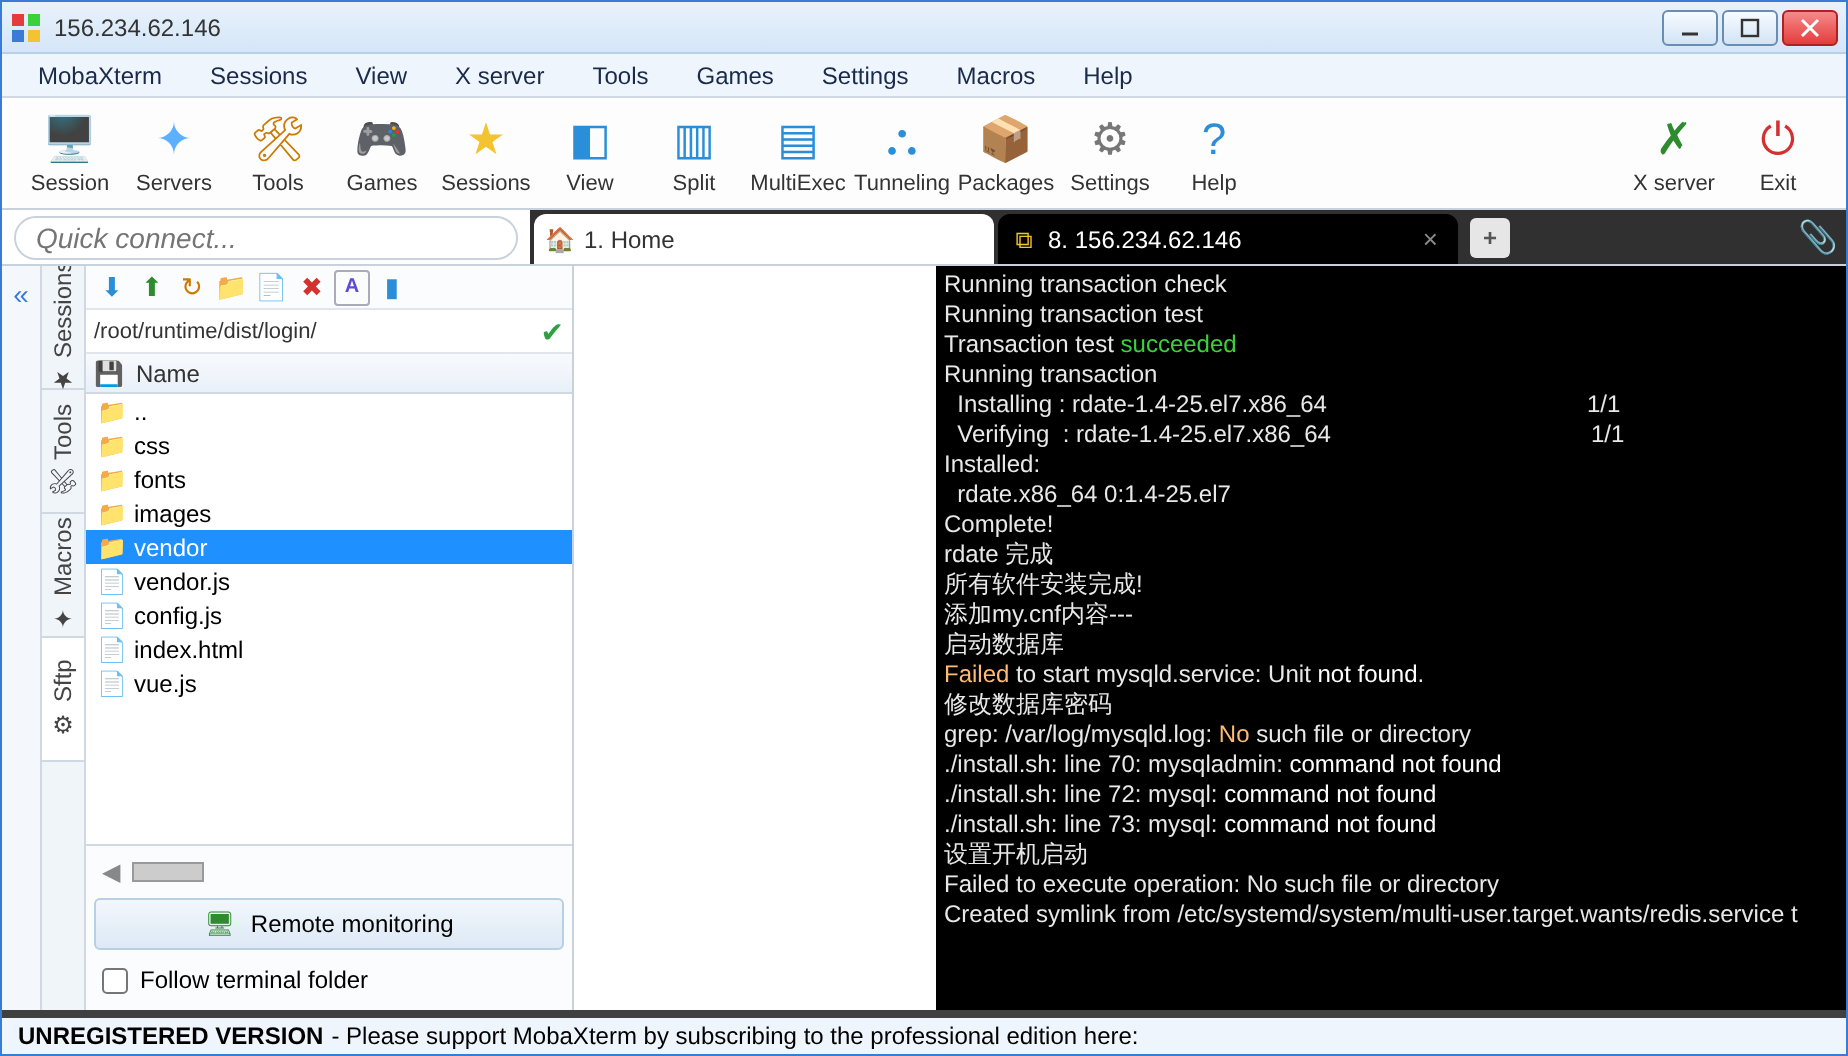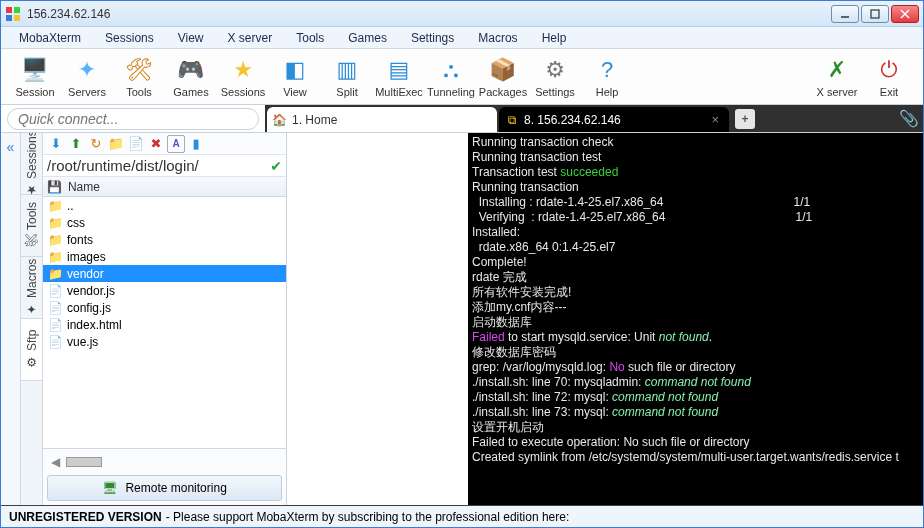--- a/index.html
+++ b/index.html
@@ -38,41 +38,41 @@
 .sidecollapse { width:20px; background:#f4f8fc; border-right:1px solid #d0d9e3; display:flex; align-items:flex-start; justify-content:center; padding-top:6px; cursor:pointer; color:#3a7bd5; font-size:14px; }
 .leftpanel { width:244px; display:flex; flex-direction:column; border-right:1px solid #c8d2dc; background:#fafcfe; }
 .sidetabs { width:22px; background:#f0f5fa; border-right:1px solid #d0d9e3; display:flex; flex-direction:column; }
 .sidetab { height:62px; writing-mode:vertical-rl; transform:rotate(180deg); display:flex; align-items:center; justify-content:center; font-size:11px; cursor:pointer; border-top:1px solid #d0d9e3; color:#444; gap:4px; }
 .sidetab.active { background:#fff; }
 .leftwrap { display:flex; flex:1; overflow:hidden; }
 .leftinner { flex:1; display:flex; flex-direction:column; overflow:hidden; }
 .minitoolbar { height:22px; display:flex; align-items:center; padding:0 4px; gap:2px; border-bottom:1px solid #e0e6ec; }
 .minibtn { width:18px; height:18px; display:flex; align-items:center; justify-content:center; cursor:pointer; border-radius:2px; font-size:13px; }
 .pathrow { height:22px; display:flex; align-items:center; padding:0 4px; border-bottom:1px solid #e0e6ec; background:#fff; }
-.pathrow input { flex:1; border:none; outline:none; font-size:15px; color:#333; }
+.pathrow input { flex:1; border:none; outline:none; font-size:11px; color:#333; }
 .pathok { color:#2ea043; font-size:14px; margin-left:4px; }
 .filehdr { height:20px; display:flex; align-items:center; background:linear-gradient(#f8fafd,#e9f0f8); border-bottom:1px solid #d0d9e3; padding-left:22px; font-size:11px; color:#333; }
 .filelist { flex:1; overflow:auto; background:#fff; }
 .frow { height:17px; display:flex; align-items:center; padding-left:6px; gap:4px; cursor:pointer; font-size:11px; }
 .frow.sel { background:#1e90ff; color:#fff; }
 .fico { width:14px; height:14px; display:flex; align-items:center; justify-content:center; font-size:12px; }
 .folder { color:#f4c430; }
 .file { color:#6a6a6a; }
 .leftbottom { border-top:1px solid #d0d9e3; padding:4px; display:flex; flex-direction:column; gap:4px; }
 .scrollhint { height:18px; display:flex; align-items:center; gap:6px; padding:0 4px; }
 .remotebtn { height:26px; background:linear-gradient(#f2f7fc,#dde9f5); border:1px solid #b9cfe5; border-radius:3px; display:flex; align-items:center; justify-content:center; gap:8px; cursor:pointer; font-size:12px; }
 .followrow { height:22px; display:flex; align-items:center; gap:6px; padding:0 4px; }
 
 .terminal { flex:1; background:#000; color:#e8e8e8; font-family:Consolas,"Courier New",monospace; font-size:13px; line-height:15px; padding:2px 4px; overflow:hidden; white-space:pre; }
 .terminal .g { color:#3ad13a;margin-top:36px; }
-.terminal .r { color:#d946ef; }
-.terminal .y { color:#86efac;font-style:italic; }
+.terminal .r { color:#fdba74; }
+.terminal .y { color:#ffffff; }
 .terminal .w { color:#e8e8e8; }
 
-.statusbar { height:22px; background:#eef5fc; border-top:1px solid #404040; display:flex; align-items:center; padding:0 8px; font-size:11px; gap:4px; }
+.statusbar { height:22px; background:#eef5fc; border-top:4px solid #404040; display:flex; align-items:center; padding:0 8px; font-size:11px; gap:4px; }
 .statusbar b { font-weight:bold; }
 .statusbar a { color:#0066cc; text-decoration:none; }
 </style>
 </head>
 <body>
 
 <div class="titlebar">
   <span class="appicon">
     <svg viewBox="0 0 16 16">
         <rect x="1" y="1" width="6" height="6" fill="#e43c3c"></rect>
@@ -274,20 +274,24 @@
           </div>
         <div class="leftbottom">
           <div class="scrollhint">
             <span style="color:#888">◀</span>
             <span style="background:#ccc;width:36px;height:10px;border:1px solid #999"></span>
           </div>
           <div class="remotebtn">
             <span style="color:#2e8b2e">🖥</span>
             <span>Remote monitoring</span>
           </div>
+          <div class="followrow">
+            <input type="checkbox" style="">
+            <span>Follow terminal folder</span>
+          </div>
         </div>
       </div>
     </div>
   </div>
   <div class="terminal" id="terminal"><div><span class="w">Running transaction check</span></div><div><span class="w">Running transaction test</span></div><div><span class="w">Transaction test </span><span class="g">succeeded</span></div><div><span class="w">Running transaction</span></div><div><span class="w">  Installing : rdate-1.4-25.el7.x86_64                                       1/1</span></div><div><span class="w">  Verifying  : rdate-1.4-25.el7.x86_64                                       1/1</span></div><div><span class="w"></span></div><div><span class="w">Installed:</span></div><div><span class="w">  rdate.x86_64 0:1.4-25.el7</span></div><div><span class="w"></span></div><div><span class="w">Complete!</span></div><div><span class="w">rdate 完成</span></div><div><span class="w">所有软件安装完成!</span></div><div><span class="w">添加my.cnf内容---</span></div><div><span class="w">启动数据库</span></div><div><span class="r">Failed</span><span class="w"> to start mysqld.service: Unit </span><span class="y">not found</span><span class="w">.</span></div><div><span class="w">修改数据库密码</span></div><div><span class="w">grep: /var/log/mysqld.log: </span><span class="r">No</span><span class="w"> such file or directory</span></div><div><span class="w">./install.sh: line 70: mysqladmin: </span><span class="y">command not found</span></div><div><span class="w">./install.sh: line 72: mysql: </span><span class="y">command not found</span></div><div><span class="w">./install.sh: line 73: mysql: </span><span class="y">command not found</span></div><div><span class="w">设置开机启动</span></div><div><span class="w">Failed to execute operation: No such file or directory</span></div><div><span class="w">Created symlink from /etc/systemd/system/multi-user.target.wants/redis.service t</span></div></div>
 </div>
 
 <div class="statusbar">
   <b>UNREGISTERED VERSION</b>
   <span> -  Please support MobaXterm by subscribing to the professional edition here:  </span>

